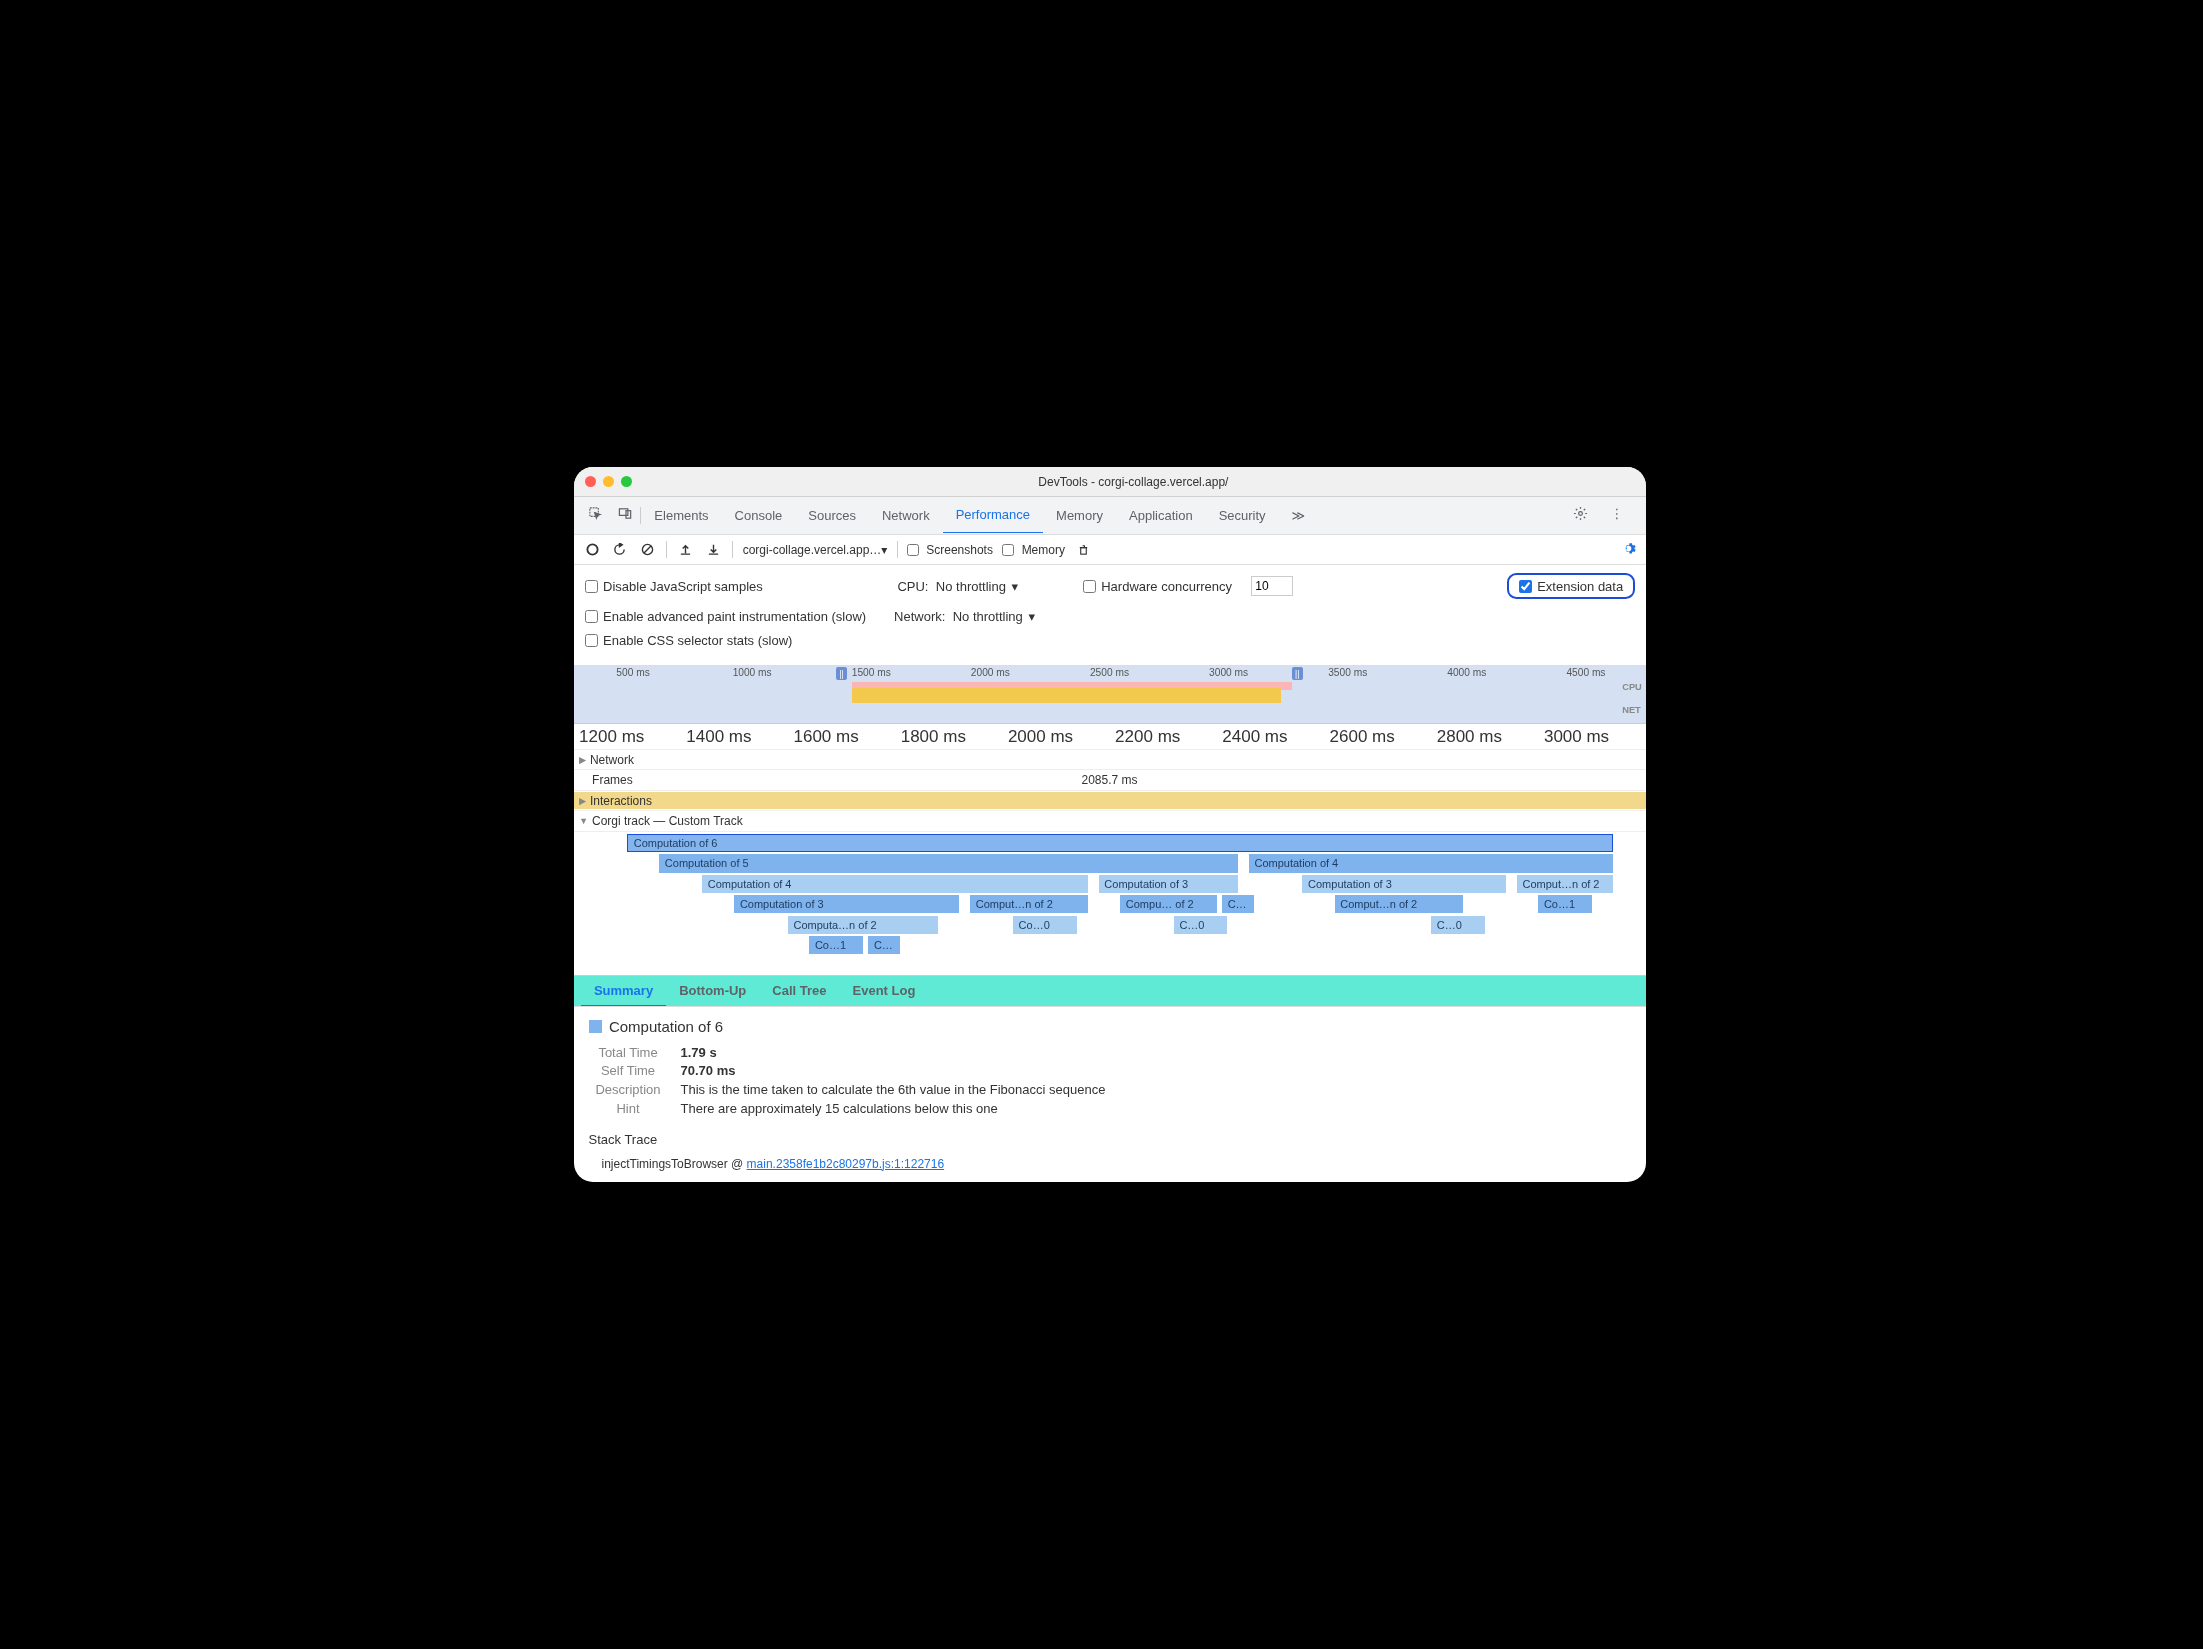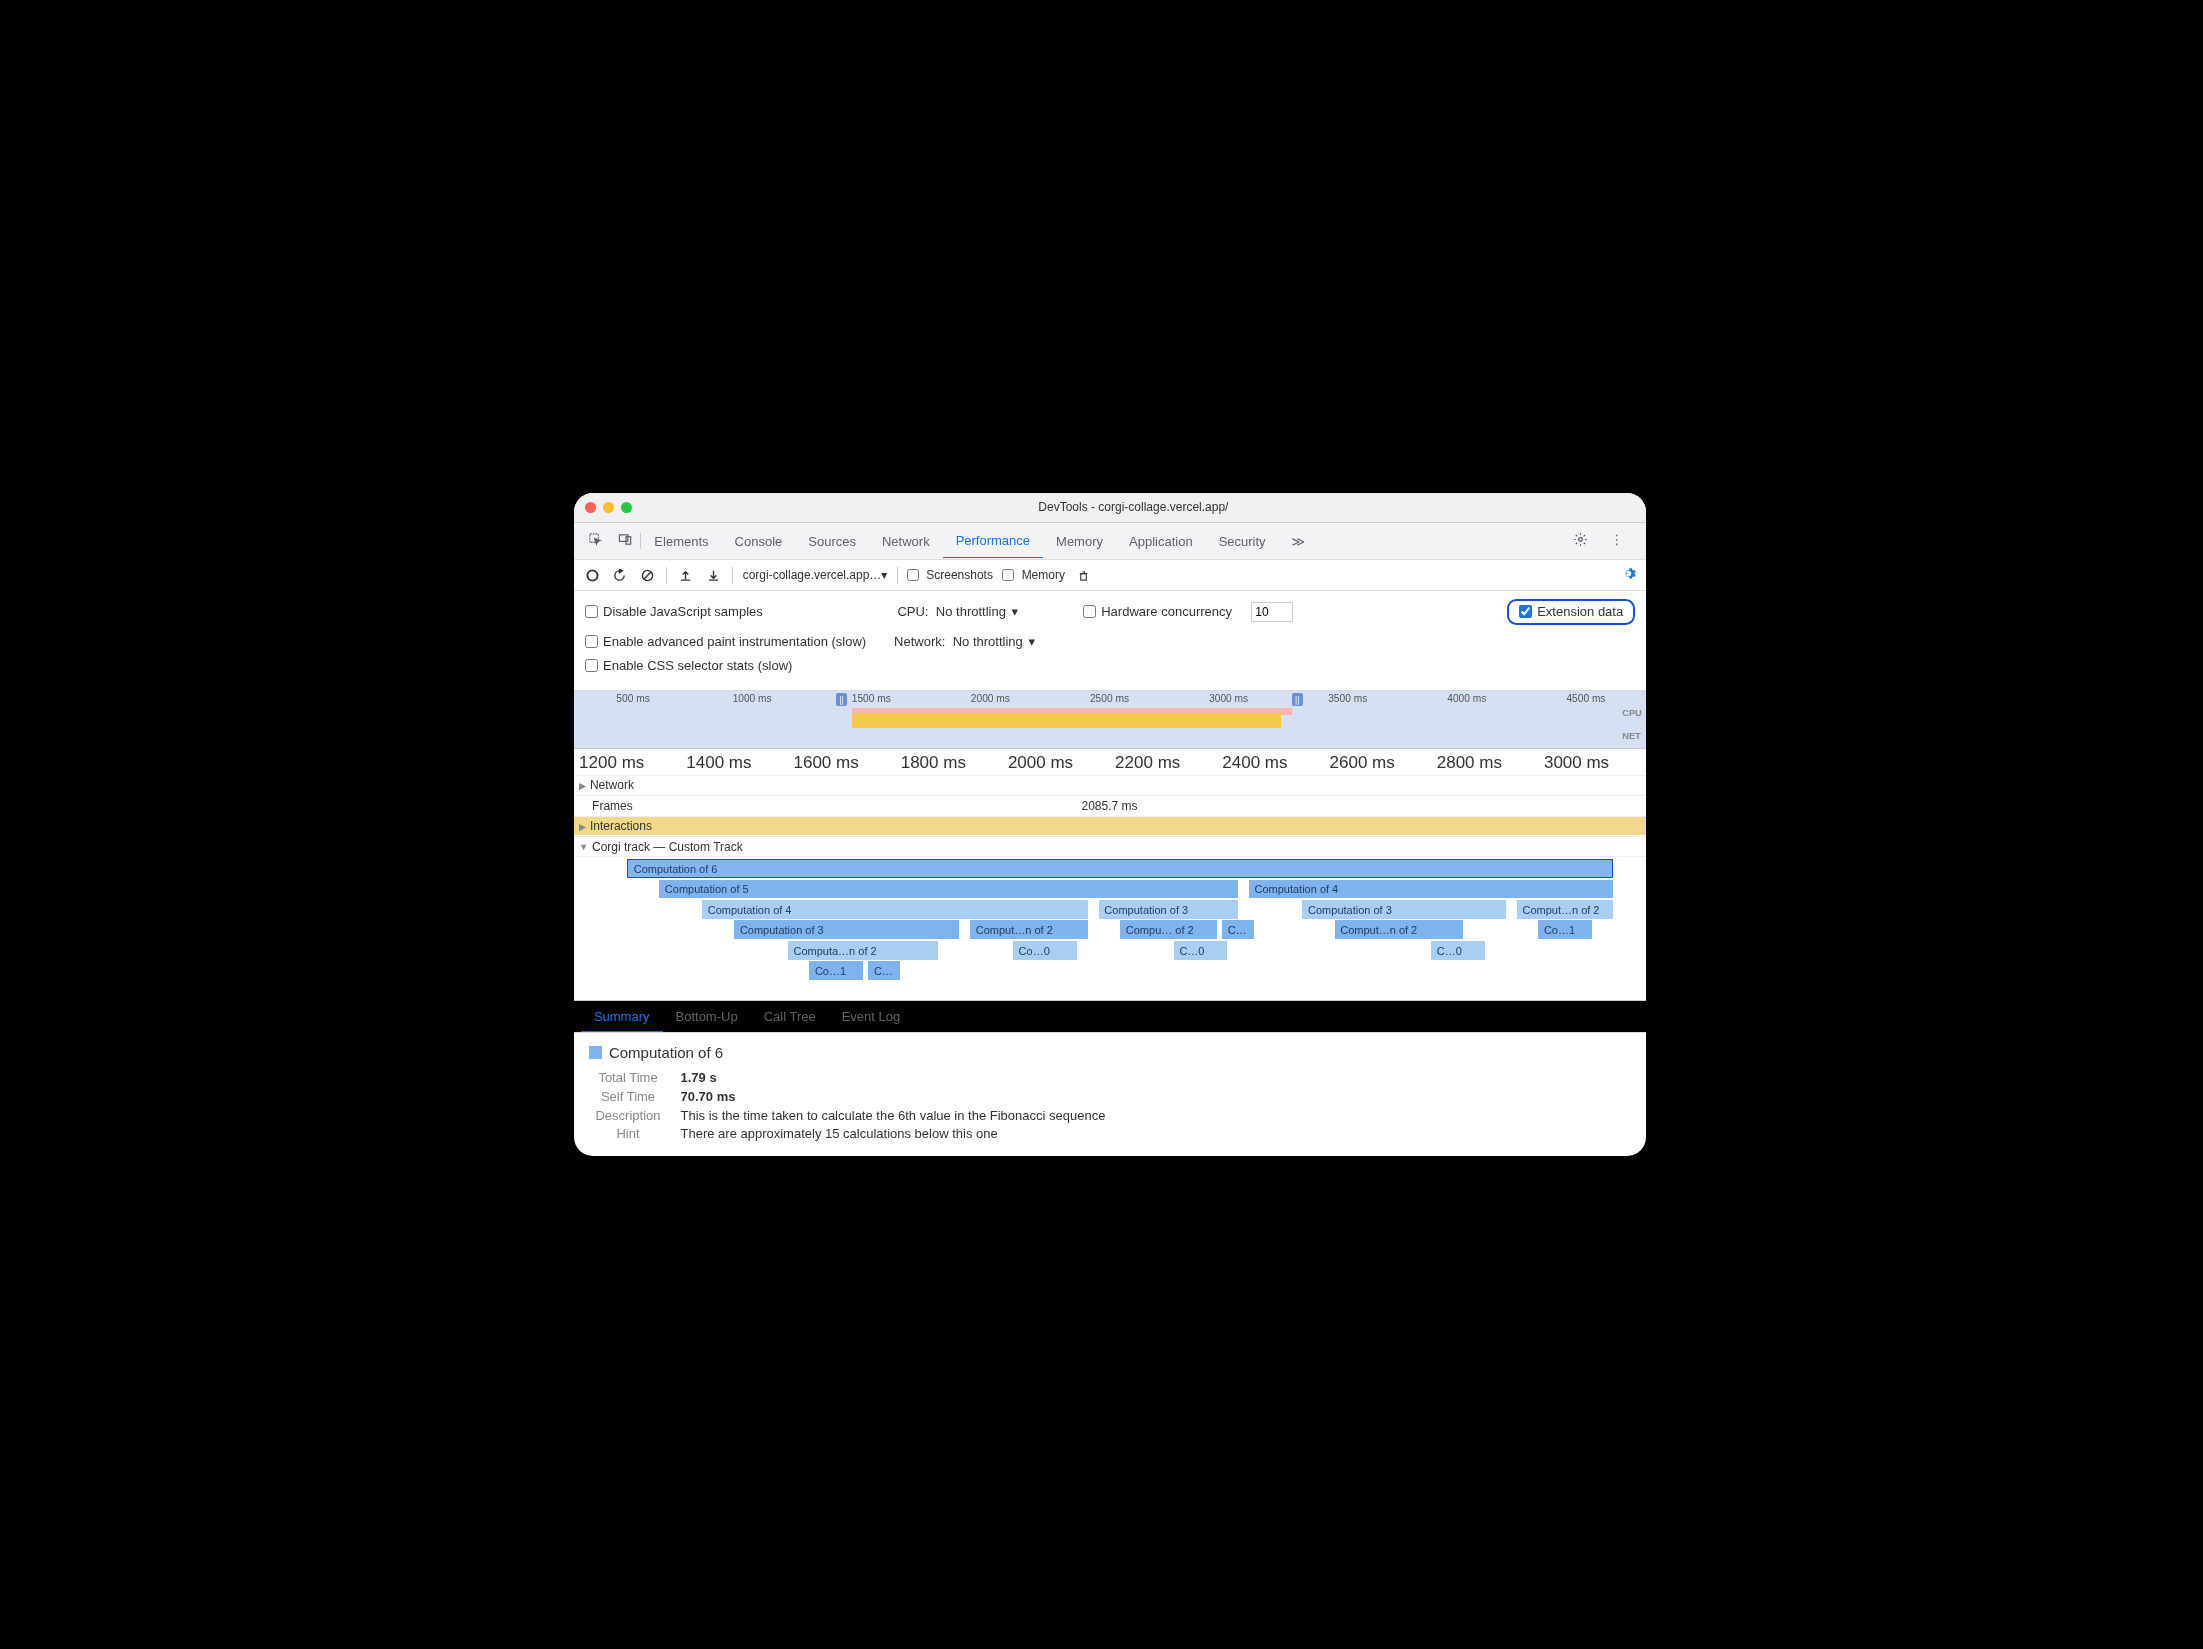--- a/index.html
+++ b/index.html
@@ -53,21 +53,21 @@
 .track-label.gold { background: #f2d88a; }
 .frames-val { margin-left: auto; margin-right: 50%; transform: translateX(50%); }
 .tri { font-size: 9.3px; color: #888; }
 
 .flame { position: relative; height: 141px; padding-left: 43px; margin-top: 1.9px; }
 .bar { position: absolute; height: 18.6px; font-size: 11px; display: flex; align-items: center; padding: 0 5.6px; overflow: hidden; white-space: nowrap; color: #1e3a5f; }
 .bar.l0 { background: #84b5ef; border: 1.4px solid #1b4dd8; }
 .bar.bl { background: #7eb3ed; }
 .bar.bd { background: #a8cef2; }
 
-.detail-tabs { display: flex; border-top: 0.9px solid #ccc; border-bottom: 0.9px solid #ddd; background: #000000; padding: 0 7.4px; }
+.detail-tabs { display: flex; border-top: 0.9px solid #ccc; border-bottom: 0.9px solid #ddd; background: #5eead4; padding: 0 7.4px; font-weight: bold; }
 .dtab { padding: 7.4px 13px; font-size: 13px; color: #5f6368; cursor: pointer; }
 .dtab.active { color: #1a73e8; border-bottom: 1.9px solid #1a73e8; }
 
 .summary { padding: 11px 15px; font-size: 13px; color: #333; }
 .sum-title { display: flex; align-items: center; gap: 7.4px; font-size: 15px; margin-bottom: 9.3px; }
 .swatch { width: 13px; height: 13px; background: #7eb3ed; }
 .sum-row { margin: 3.7px 0; display: flex; gap: 13px; text-align: center; }
 .sum-label { color: #888; min-width: 79px; }
 .stack { margin-top: 16.7px; }
 .stack-title { font-size: 13px; margin-bottom: 9.3px; }
@@ -324,16 +324,20 @@
         <b>70.70 ms</b>
       </div>
     <div class="sum-row">
         <span class="sum-label">Description</span>
         <span>This is the time taken to calculate the 6th value in the Fibonacci sequence</span>
       </div>
     <div class="sum-row">
         <span class="sum-label">Hint</span>
         <span>There are approximately 15 calculations below this one</span>
       </div>
+    <div class="stack">
+      <div class="stack-title">Stack Trace</div>
+      <div class="stack-line"><span>injectTimingsToBrowser @ </span><a href="#">main.2358fe1b2c80297b.js:1:122716</a></div>
+    </div>
   </div>
 
 </div>
 
 
 </body></html>

